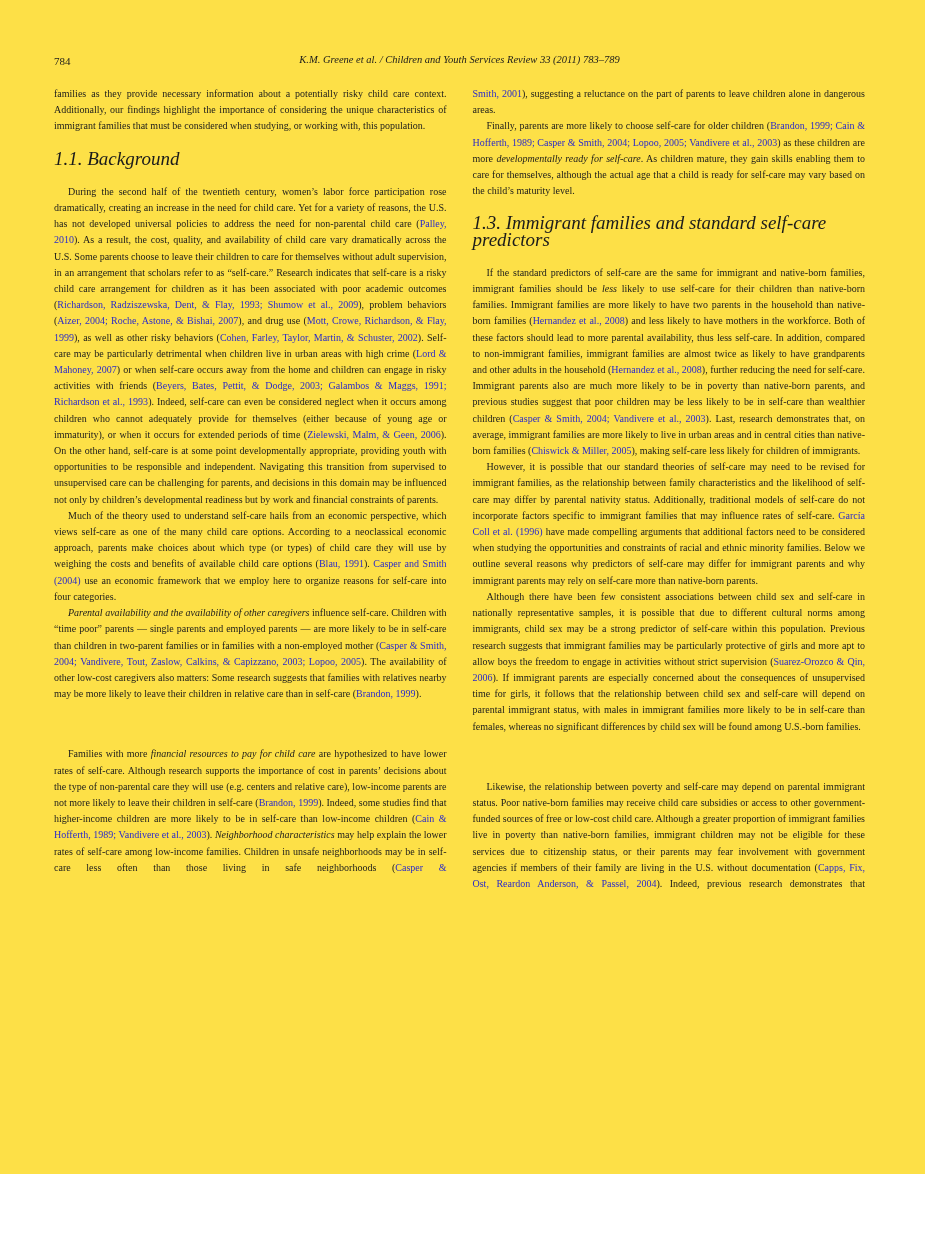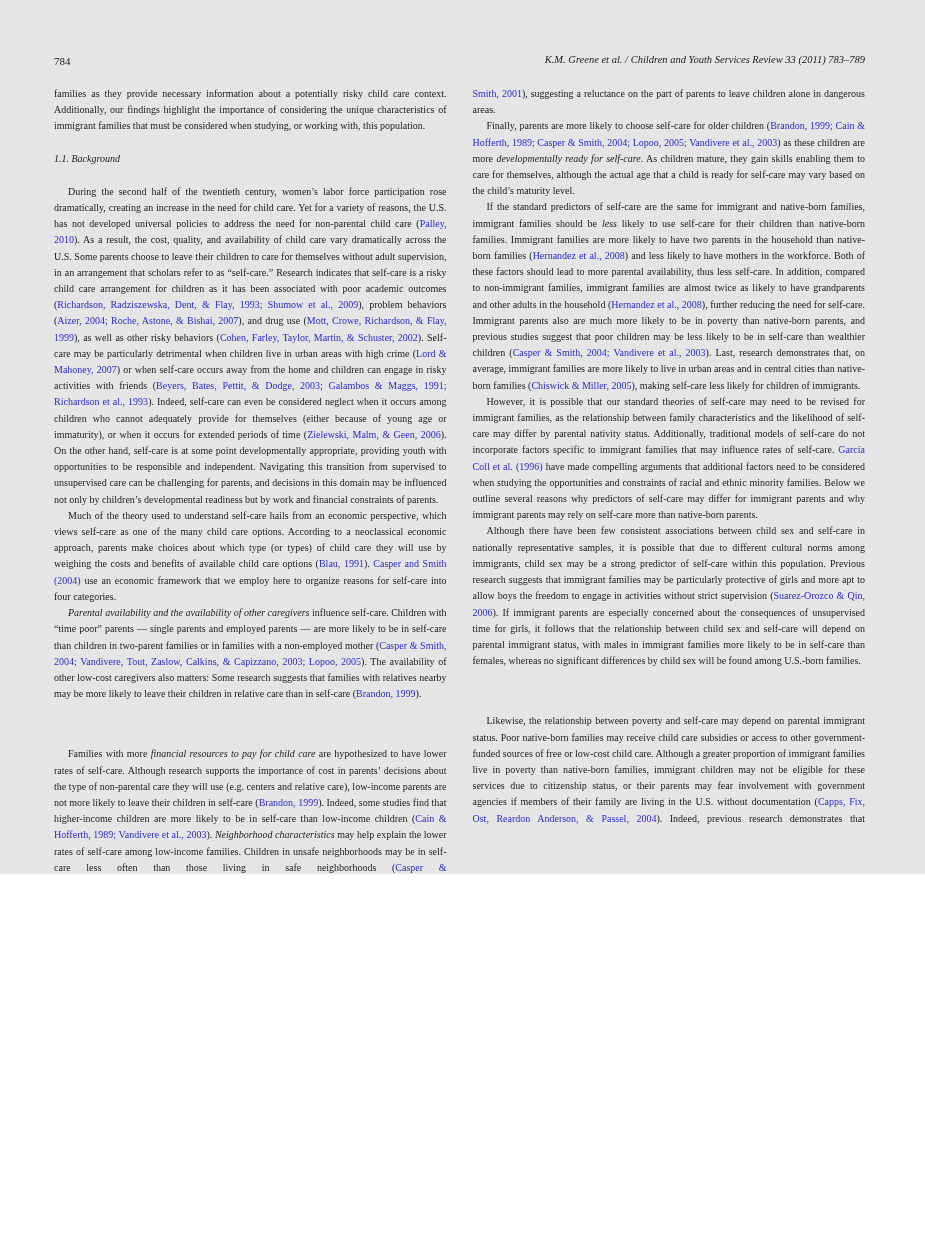--- a/index.html
+++ b/index.html
@@ -1,36 +1,36 @@
 <!DOCTYPE html>
 <html style="--link: #2b2bc9;"><head>
 <meta charset="utf-8">
 <style>
   html,body{margin:0;padding:0;background:#ffffff;}
   .page{
     position:relative;
     width:925px;
-    height:874px;
-    background:#e5e5e5;
+    height:1174px;
+    background:#fde047;
     font-family:"Liberation Serif", serif;
     color:#1b1b1b;
     overflow:hidden;
   }
   .page-header{
     position:absolute;
     top:54px; left:54px; right:60px;
     height:16px;
   }
   .page-number{
     position:absolute; left:0; top:1px;
     font-size:11px;
     color:#1b1b1b;
   }
   .running-head{
-    text-align:right;
+    text-align:center;
     font-size:10.5px;
     font-style:italic;
     color:#1b1b1b;
   }
   .content{
     position:absolute;
     top:86px; left:54px; right:60px;
     display:flex;
     gap:26px;
   }
@@ -38,21 +38,21 @@
   p.para{
     margin:0;
     font-size:10px;
     line-height:16.2px;
     text-align:justify;
   }
   p.para.indent{ text-indent:14px; }
   p.para.cont{ text-align-last:justify;margin-top:44px; }
   h2.section-heading{
     margin:16px 0 17px 0;
-    font-size:10px;
+    font-size:19px;
     line-height:16.2px;
     font-weight:normal;
     font-style:italic;
     color:#1b1b1b;
   }
   .cite{
     color:var(--link,#2828c8);
     text-decoration:none;
     cursor:pointer;
   }
@@ -71,19 +71,20 @@
         <p class="para"><span class="tx">families as they provide necessary information about a potentially risky child care context. Additionally, our findings highlight the importance of considering the unique characteristics of immigrant families that must be considered when studying, or working with, this population.</span></p>
         <h2 class="section-heading">1.1. Background</h2>
         <p class="para indent"><span class="tx">During the second half of the twentieth century, women’s labor force participation rose dramatically, creating an increase in the need for child care. Yet for a variety of reasons, the U.S. has not developed universal policies to address the need for non-parental child care (</span><a class="cite">Palley, 2010</a><span class="tx">). As a result, the cost, quality, and availability of child care vary dramatically across the U.S. Some parents choose to leave their children to care for themselves without adult supervision, in an arrangement that scholars refer to as “self-care.” Research indicates that self-care is a risky child care arrangement for children as it has been associated with poor academic outcomes (</span><a class="cite">Richardson, Radziszewska, Dent, &amp; Flay, 1993; Shumow et al., 2009</a><span class="tx">), problem behaviors (</span><a class="cite">Aizer, 2004; Roche, Astone, &amp; Bishai, 2007</a><span class="tx">), and drug use (</span><a class="cite">Mott, Crowe, Richardson, &amp; Flay, 1999</a><span class="tx">), as well as other risky behaviors (</span><a class="cite">Cohen, Farley, Taylor, Martin, &amp; Schuster, 2002</a><span class="tx">). Self-care may be particularly detrimental when children live in urban areas with high crime (</span><a class="cite">Lord &amp; Mahoney, 2007</a><span class="tx">) or when self-care occurs away from the home and children can engage in risky activities with friends (</span><a class="cite">Beyers, Bates, Pettit, &amp; Dodge, 2003; Galambos &amp; Maggs, 1991; Richardson et al., 1993</a><span class="tx">). Indeed, self-care can even be considered neglect when it occurs among children who cannot adequately provide for themselves (either because of young age or immaturity), or when it occurs for extended periods of time (</span><a class="cite">Zielewski, Malm, &amp; Geen, 2006</a><span class="tx">). On the other hand, self-care is at some point developmentally appropriate, providing youth with opportunities to be responsible and independent. Navigating this transition from supervised to unsupervised care can be challenging for parents, and decisions in this domain may be influenced not only by children’s developmental readiness but by work and financial constraints of parents.</span></p>
         <p class="para indent"><span class="tx">Much of the theory used to understand self-care hails from an economic perspective, which views self-care as one of the many child care options. According to a neoclassical economic approach, parents make choices about which type (or types) of child care they will use by weighing the costs and benefits of available child care options (</span><a class="cite">Blau, 1991</a><span class="tx">). </span><a class="cite">Casper and Smith (2004)</a><span class="tx"> use an economic framework that we employ here to organize reasons for self-care into four categories.</span></p>
         <p class="para indent"><span class="it">Parental availability and the availability of other caregivers</span><span class="tx"> influence self-care. Children with “time poor” parents — single parents and employed parents — are more likely to be in self-care than children in two-parent families or in families with a non-employed mother (</span><a class="cite">Casper &amp; Smith, 2004; Vandivere, Tout, Zaslow, Calkins, &amp; Capizzano, 2003; Lopoo, 2005</a><span class="tx">). The availability of other low-cost caregivers also matters: Some research suggests that families with relatives nearby may be more likely to leave their children in relative care than in self-care (</span><a class="cite">Brandon, 1999</a><span class="tx">).</span></p>
         <p class="para indent cont"><span class="tx">Families with more </span><span class="it">financial resources to pay for child care</span><span class="tx"> are hypothesized to have lower rates of self-care. Although research supports the importance of cost in parents’ decisions about the type of non-parental care they will use (e.g. centers and relative care), low-income parents are not more likely to leave their children in self-care (</span><a class="cite">Brandon, 1999</a><span class="tx">). Indeed, some studies find that higher-income children are more likely to be in self-care than low-income children (</span><a class="cite">Cain &amp; Hofferth, 1989; Vandivere et al., 2003</a><span class="tx">). </span><span class="it">Neighborhood characteristics</span><span class="tx"> may help explain the lower rates of self-care among low-income families. Children in unsafe neighborhoods may be in self-care less often than those living in safe neighborhoods (</span><a class="cite">Casper &amp;</a></p>
       </div>
     <div class="column">
         <p class="para"><a class="cite">Smith, 2001</a><span class="tx">), suggesting a reluctance on the part of parents to leave children alone in dangerous areas.</span></p>
         <p class="para indent"><span class="tx">Finally, parents are more likely to choose self-care for older children (</span><a class="cite">Brandon, 1999; Cain &amp; Hofferth, 1989; Casper &amp; Smith, 2004; Lopoo, 2005; Vandivere et al., 2003</a><span class="tx">) as these children are more </span><span class="it">developmentally ready for self-care</span><span class="tx">. As children mature, they gain skills enabling them to care for themselves, although the actual age that a child is ready for self-care may vary based on the child’s maturity level.</span></p>
+        <h2 class="section-heading">1.3. Immigrant families and standard self-care predictors</h2>
         <p class="para indent"><span class="tx">If the standard predictors of self-care are the same for immigrant and native-born families, immigrant families should be </span><span class="it">less</span><span class="tx"> likely to use self-care for their children than native-born families. Immigrant families are more likely to have two parents in the household than native-born families (</span><a class="cite">Hernandez et al., 2008</a><span class="tx">) and less likely to have mothers in the workforce. Both of these factors should lead to more parental availability, thus less self-care. In addition, compared to non-immigrant families, immigrant families are almost twice as likely to have grandparents and other adults in the household (</span><a class="cite">Hernandez et al., 2008</a><span class="tx">), further reducing the need for self-care. Immigrant parents also are much more likely to be in poverty than native-born parents, and previous studies suggest that poor children may be less likely to be in self-care than wealthier children (</span><a class="cite">Casper &amp; Smith, 2004; Vandivere et al., 2003</a><span class="tx">). Last, research demonstrates that, on average, immigrant families are more likely to live in urban areas and in central cities than native-born families (</span><a class="cite">Chiswick &amp; Miller, 2005</a><span class="tx">), making self-care less likely for children of immigrants.</span></p>
         <p class="para indent"><span class="tx">However, it is possible that our standard theories of self-care may need to be revised for immigrant families, as the relationship between family characteristics and the likelihood of self-care may differ by parental nativity status. Additionally, traditional models of self-care do not incorporate factors specific to immigrant families that may influence rates of self-care. </span><a class="cite">García Coll et al. (1996)</a><span class="tx"> have made compelling arguments that additional factors need to be considered when studying the opportunities and constraints of racial and ethnic minority families. Below we outline several reasons why predictors of self-care may differ for immigrant parents and why immigrant parents may rely on self-care more than native-born parents.</span></p>
         <p class="para indent"><span class="tx">Although there have been few consistent associations between child sex and self-care in nationally representative samples, it is possible that due to different cultural norms among immigrants, child sex may be a strong predictor of self-care within this population. Previous research suggests that immigrant families may be particularly protective of girls and more apt to allow boys the freedom to engage in activities without strict supervision (</span><a class="cite">Suarez-Orozco &amp; Qin, 2006</a><span class="tx">). If immigrant parents are especially concerned about the consequences of unsupervised time for girls, it follows that the relationship between child sex and self-care will depend on parental immigrant status, with males in immigrant families more likely to be in self-care than females, whereas no significant differences by child sex will be found among U.S.-born families.</span></p>
         <p class="para indent cont"><span class="tx">Likewise, the relationship between poverty and self-care may depend on parental immigrant status. Poor native-born families may receive child care subsidies or access to other government-funded sources of free or low-cost child care. Although a greater proportion of immigrant families live in poverty than native-born families, immigrant children may not be eligible for these services due to citizenship status, or their parents may fear involvement with government agencies if members of their family are living in the U.S. without documentation (</span><a class="cite">Capps, Fix, Ost, Reardon Anderson, &amp; Passel, 2004</a><span class="tx">). Indeed, previous research demonstrates that</span></p>
       </div>
   </div>
 </div>
 
 </body></html>

